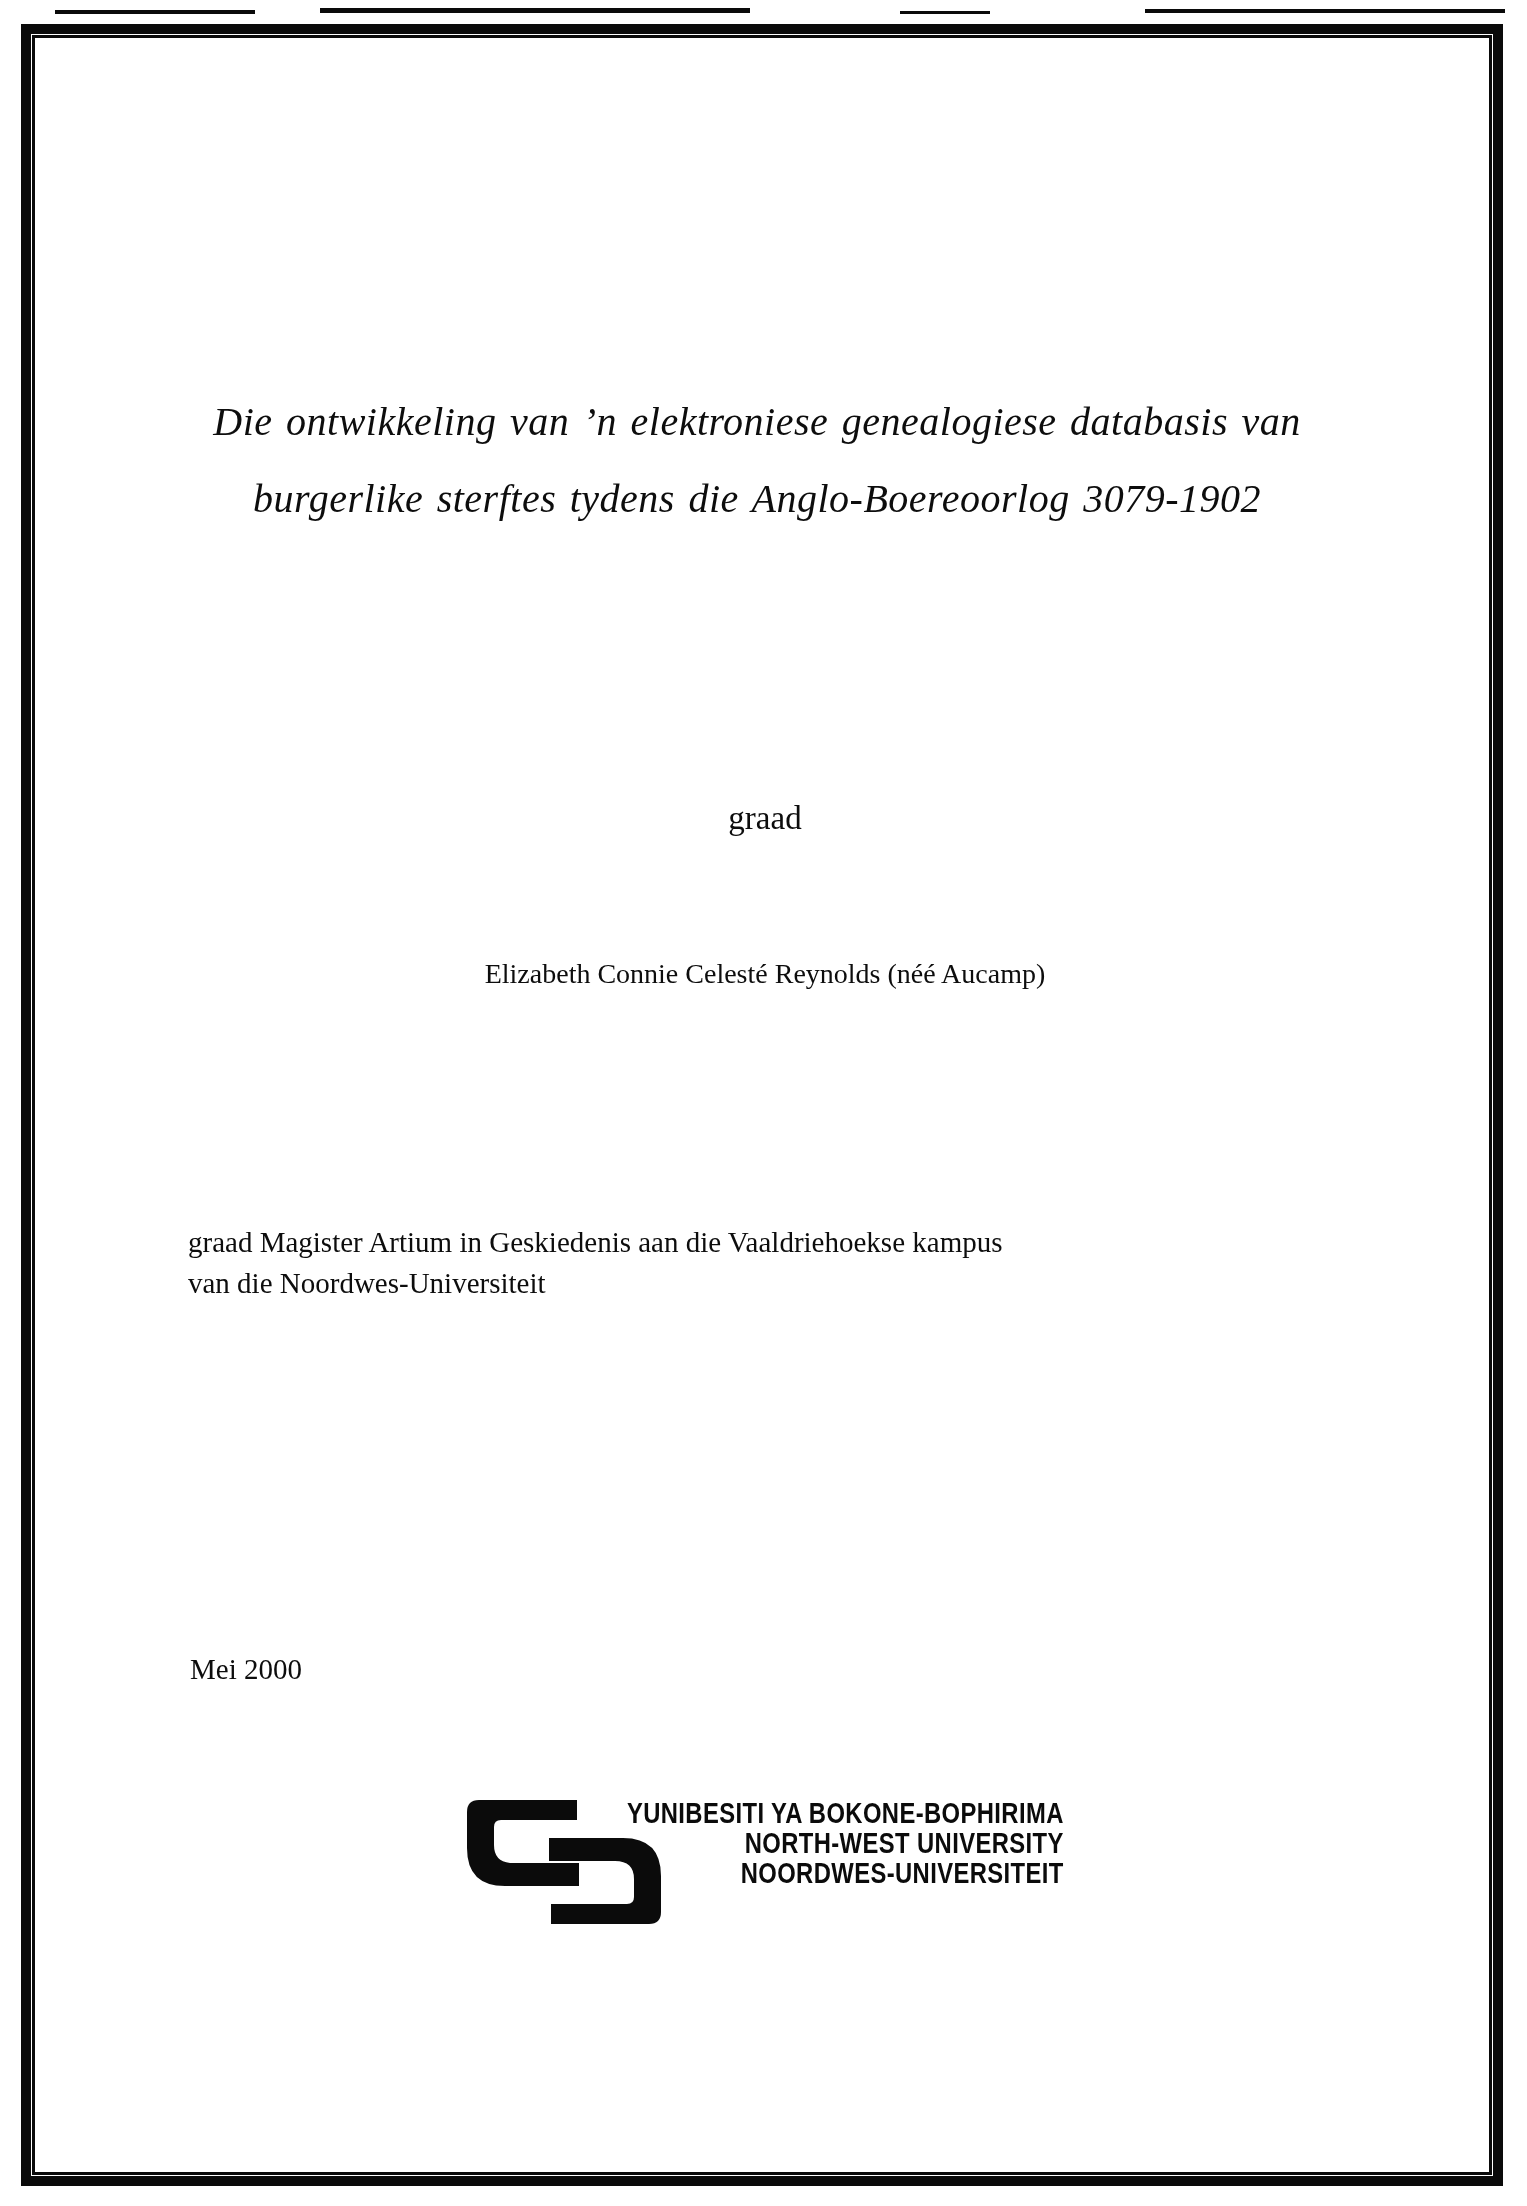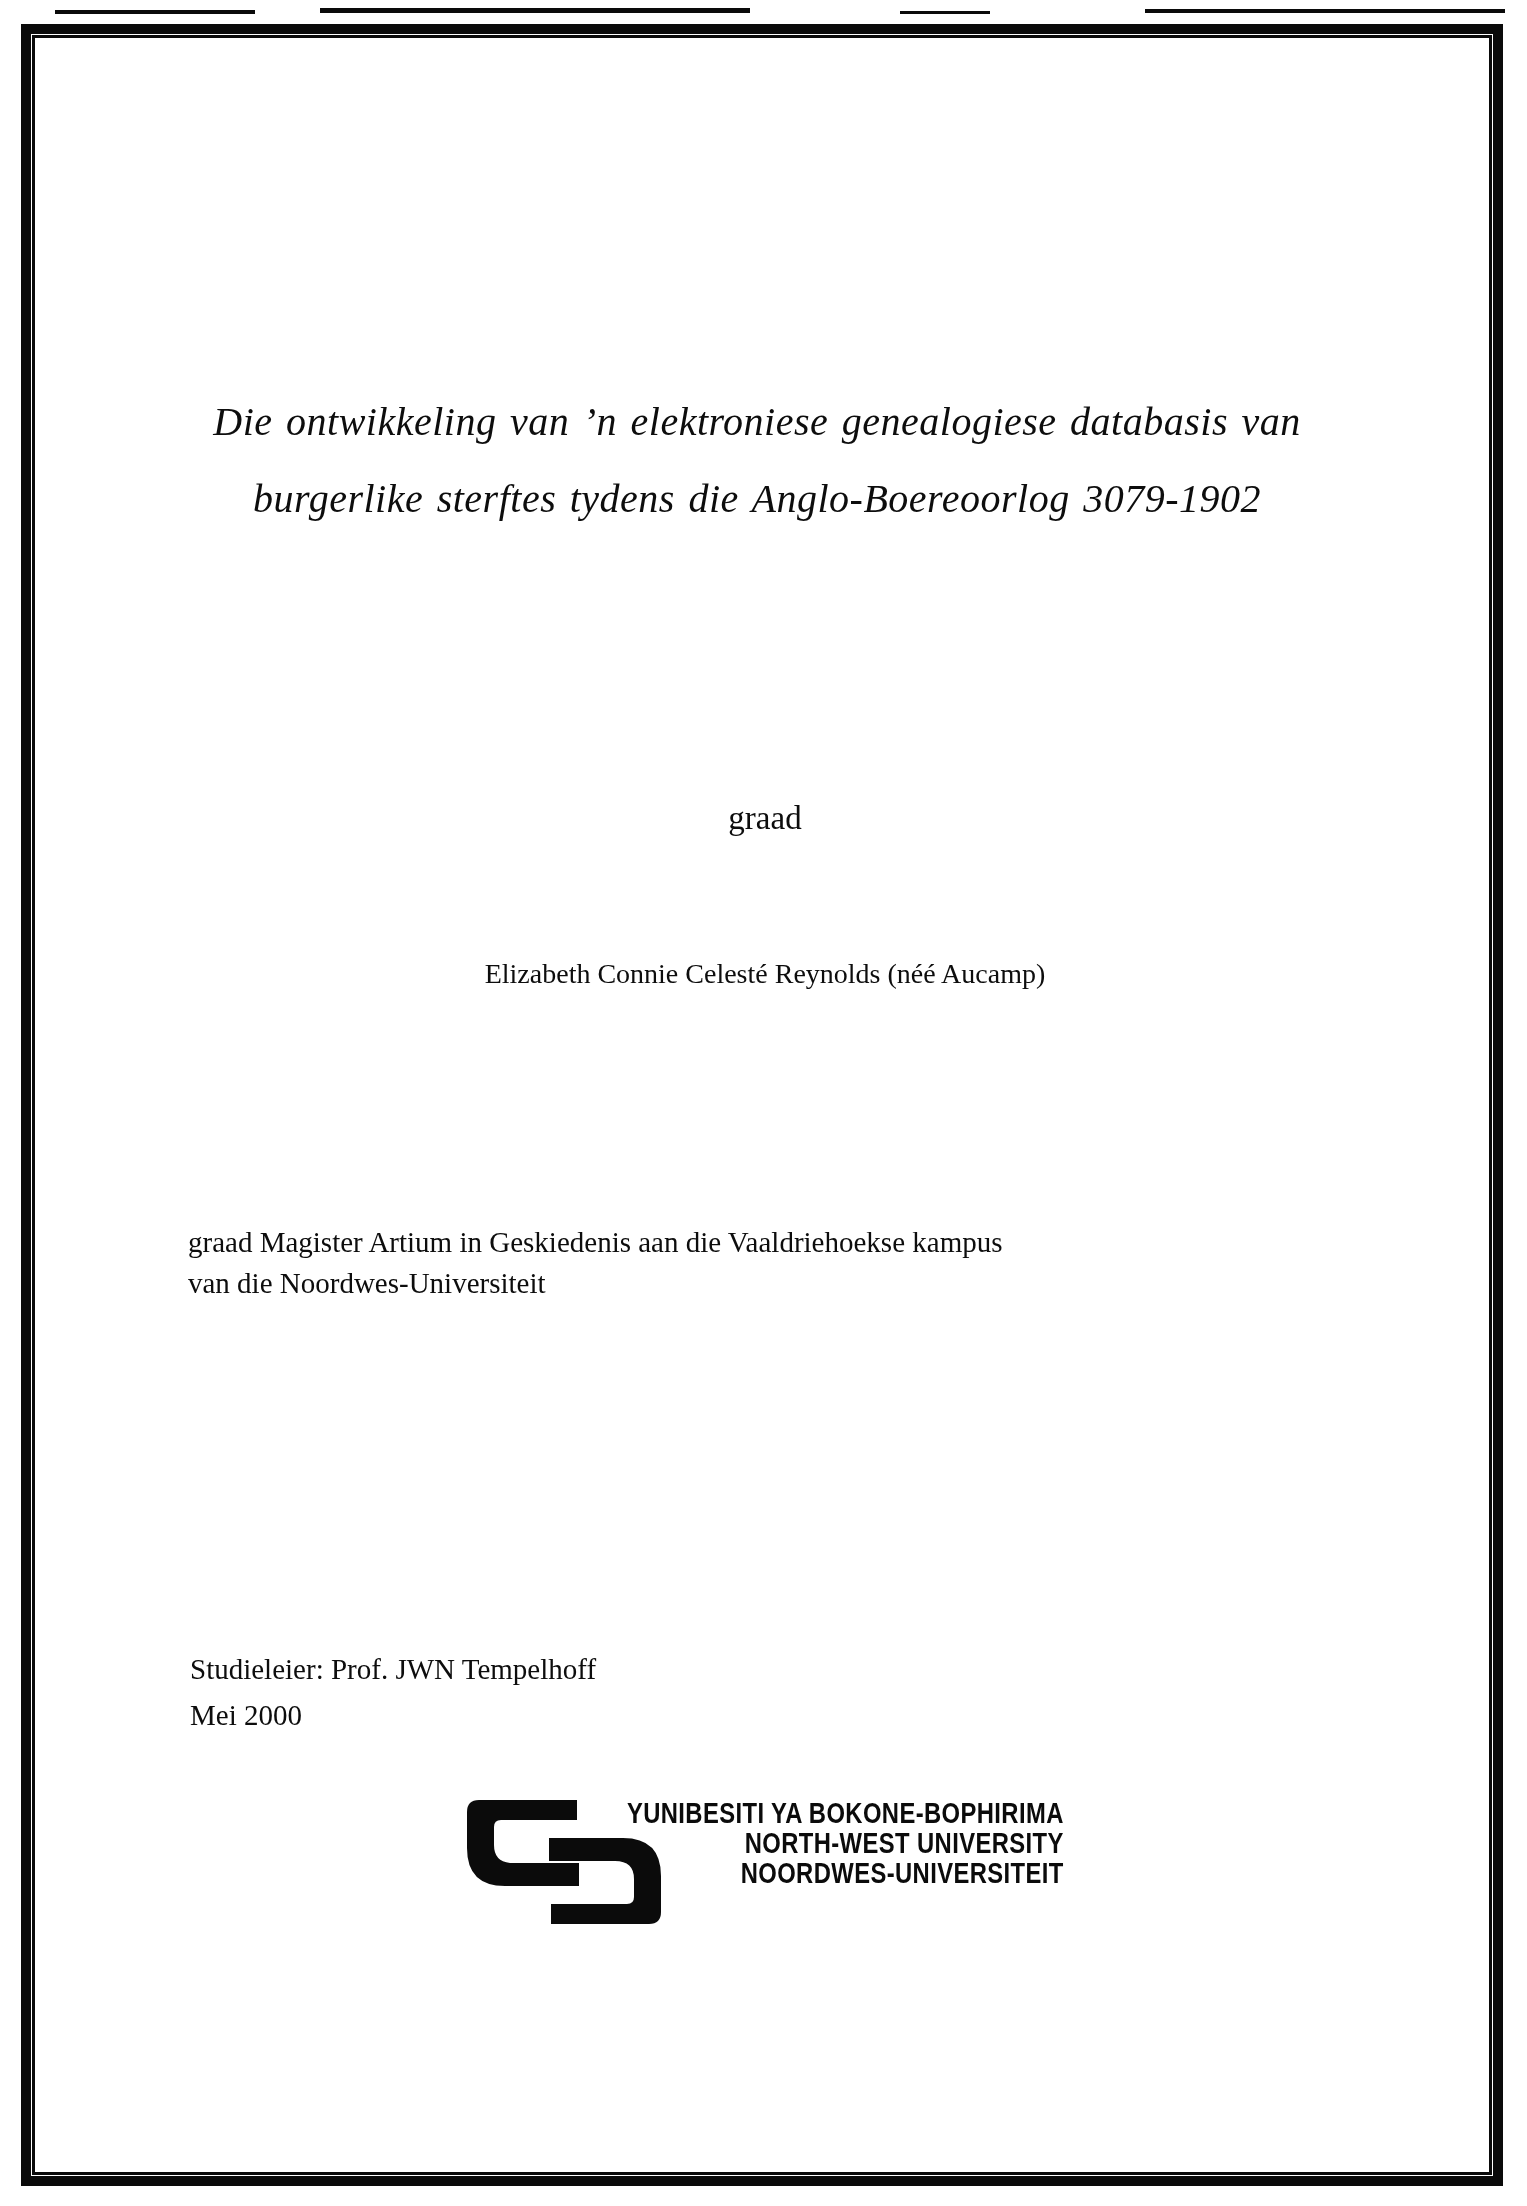--- a/index.html
+++ b/index.html
@@ -88,21 +88,20 @@
 <div class="abs byline" style="top:800px;">graad</div>
 
 <div class="abs author" style="top:958px;">Elizabeth Connie Celesté Reynolds (néé Aucamp)</div>
 
 <div class="abs para" style="top:1222px;">
   <div><span>graad </span><span class="it">Magister Artium</span><span> in Geskiedenis aan die Vaaldriehoekse kampus</span></div>
   <div>van die Noordwes-Universiteit</div>
 </div>
 
 <div class="abs supervisor" style="top:1646px;">
-  <div>Studieleier: Prof. JWN Tempelhoff</div>
   <div>Mei 2000</div>
 </div>
 
 <svg class="logo-mark" viewBox="0 0 194 124" aria-hidden="true">
   <path fill="#0b0b0b" d="M110,0 H12 Q0,0 0,12 V48 Q0,86 38,86 H112 V63 H46 Q27,63 27,45 V27 Q27,20 34,20 H110 Z"></path>
   <path fill="#0b0b0b" d="M110,0 H12 Q0,0 0,12 V48 Q0,86 38,86 H112 V63 H46 Q27,63 27,45 V27 Q27,20 34,20 H110 Z" transform="translate(194 124) rotate(180)"></path>
 </svg>
 <div class="logo-text">
   <div>YUNIBESITI YA BOKONE-BOPHIRIMA</div>
   <div>NORTH-WEST UNIVERSITY</div>

